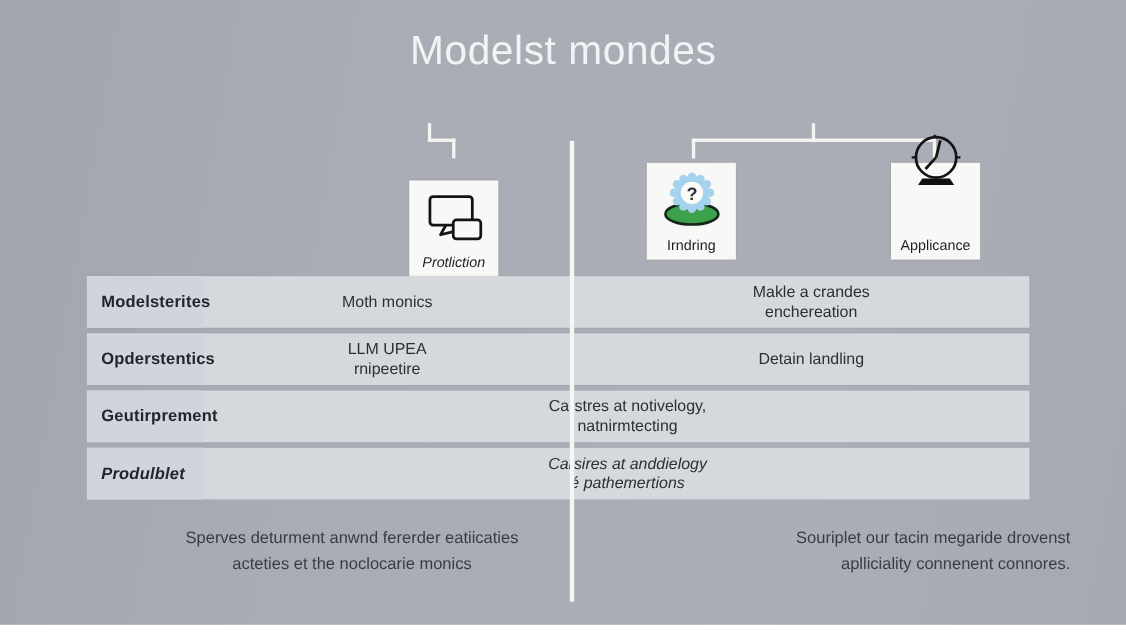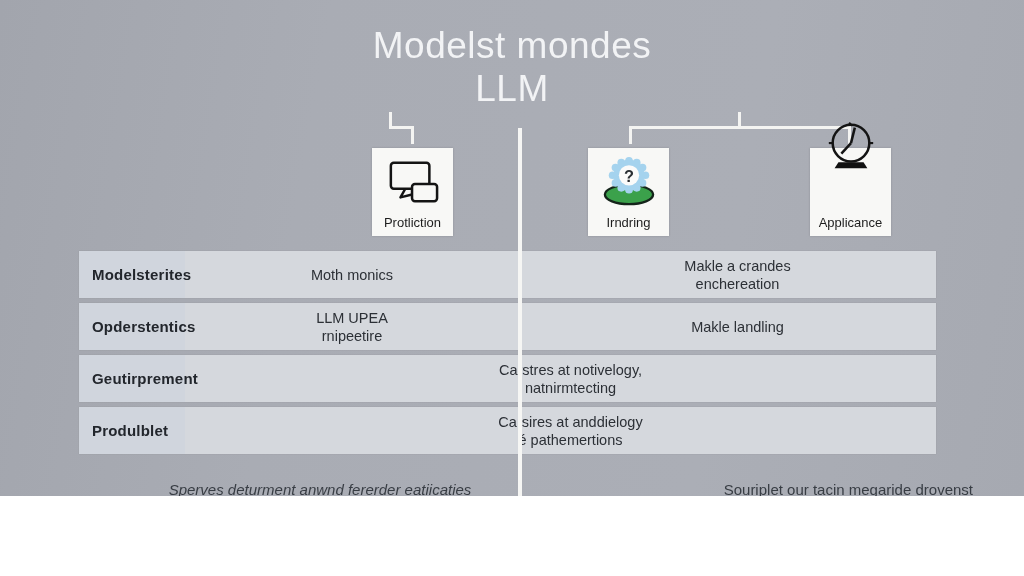--- a/index.html
+++ b/index.html
@@ -1,18 +1,18 @@
 <!DOCTYPE html>
 <html><head>
 <meta charset="utf-8">
 <style>
   html,body{margin:0;padding:0;}
   .stage{
     position:relative;
-    width:1024px;height:496px;
+    width:1024px;height:568px;
     background:#a8abb3;
     background:linear-gradient(100deg,#a2a5ad 0%,#a9acb4 30%,#abaeb6 70%,#a6a9b1 100%);
     font-family:"Liberation Sans", sans-serif;
     overflow:hidden;
   }
   
   .title{
     position:absolute;top:24px;left:0;width:1024px;
     text-align:center;color:#f2f3f5;
     font-size:37px;line-height:43px;font-weight:500;
@@ -23,30 +23,30 @@
   
   .card{
     position:absolute;width:81px;height:88px;
     background:#f8f8f6;box-shadow:0 0 2px rgba(0,0,0,0.18);
     display:flex;flex-direction:column;align-items:center;justify-content:flex-end;
     padding-bottom:6px;box-sizing:border-box;
   }
   .card .icon{flex:1;display:flex;align-items:center;justify-content:center;width:100%;}
   .card .icon svg{display:block;}
   .card .label{font-size:13px;color:#1d1d1d;line-height:14px;}
-  #card-1{left:372px;top:148px;}
+  #card-1{left:372px;top:164px;font-style:italic;}
   #card-2{left:588px;top:148px;}
   #card-3{left:810px;top:148px;gap:44px;}
   
   .row{
     position:absolute;left:79px;width:857px;height:47px;
     background:#d5d8dd;display:flex;align-items:stretch;
     box-shadow:0 0 1px rgba(0,0,0,0.15);
   }
-  #row-0{top:251px;} #row-1{top:303px;} #row-2{top:355px;} #row-3{top:407px;}
+  #row-0{top:251px;} #row-1{top:303px;} #row-2{top:355px;} #row-3{top:407px;font-style:italic;}
   .row .rlabel{
     width:106px;box-sizing:border-box;padding-left:13px;
     background:#d0d5dd;
     display:flex;align-items:center;
     font-size:15px;font-weight:700;color:#22262c;letter-spacing:0.2px;
   }
   .row .cell{
     display:flex;align-items:center;justify-content:center;
     text-align:center;font-size:14.5px;color:#2c3036;line-height:18px;
     white-space:pre-line;
@@ -54,31 +54,30 @@
   .row .cell.mid{width:334px;}
   .row .cell.right{flex:1;padding-left:20px;}
   
   .divider{position:absolute;left:518px;top:128px;width:4px;height:419px;background:#f6f6f4;}
   
   .footnote{
     position:absolute;top:478px;width:460px;
     text-align:center;font-size:15px;line-height:23px;color:#383d44;
     white-space:pre-line;
   }
-  #footnote-left{left:90px;font-style:italic;}
+  #footnote-left{left:90px;}
   #footnote-right{left:513px;text-align:right;}
 </style>
 </head>
 <body>
 
 <div class="stage">
 
   <div class="title">
     <div>Modelst mondes</div>
-    <div>LLM</div>
   </div>
 
   <div class="line" style="left:389px;top:112px;width:3px;height:17px;"></div>
   <div class="line" style="left:389px;top:126px;width:25px;height:3px;"></div>
   <div class="line" style="left:411px;top:126px;width:3px;height:18px;"></div>
 
   <div class="line" style="left:738px;top:112px;width:3px;height:17px;"></div>
   <div class="line" style="left:629px;top:126px;width:222px;height:3px;"></div>
   <div class="line" style="left:629px;top:126px;width:3px;height:18px;"></div>
   <div class="line" style="left:848px;top:126px;width:3px;height:18px;"></div>
@@ -138,21 +137,21 @@
   <div class="row" id="row-0">
     <div class="rlabel">Modelsterites</div>
     <div class="cell mid">Moth monics</div>
     <div class="cell right">Makle a crandes
 enchereation</div>
   </div>
   <div class="row" id="row-1">
     <div class="rlabel">Opderstentics</div>
     <div class="cell mid">LLM UPEA
 rnipeetire</div>
-    <div class="cell right">Makle landling</div>
+    <div class="cell right">Detain landling</div>
   </div>
   <div class="row" id="row-2">
     <div class="rlabel">Geutirprement</div>
     <div class="cell right">Carstres at notivelogy,
 natnirmtecting</div>
   </div>
   <div class="row" id="row-3">
     <div class="rlabel">Produlblet</div>
     <div class="cell right">Carsires at anddielogy
 é pathemertions</div>

